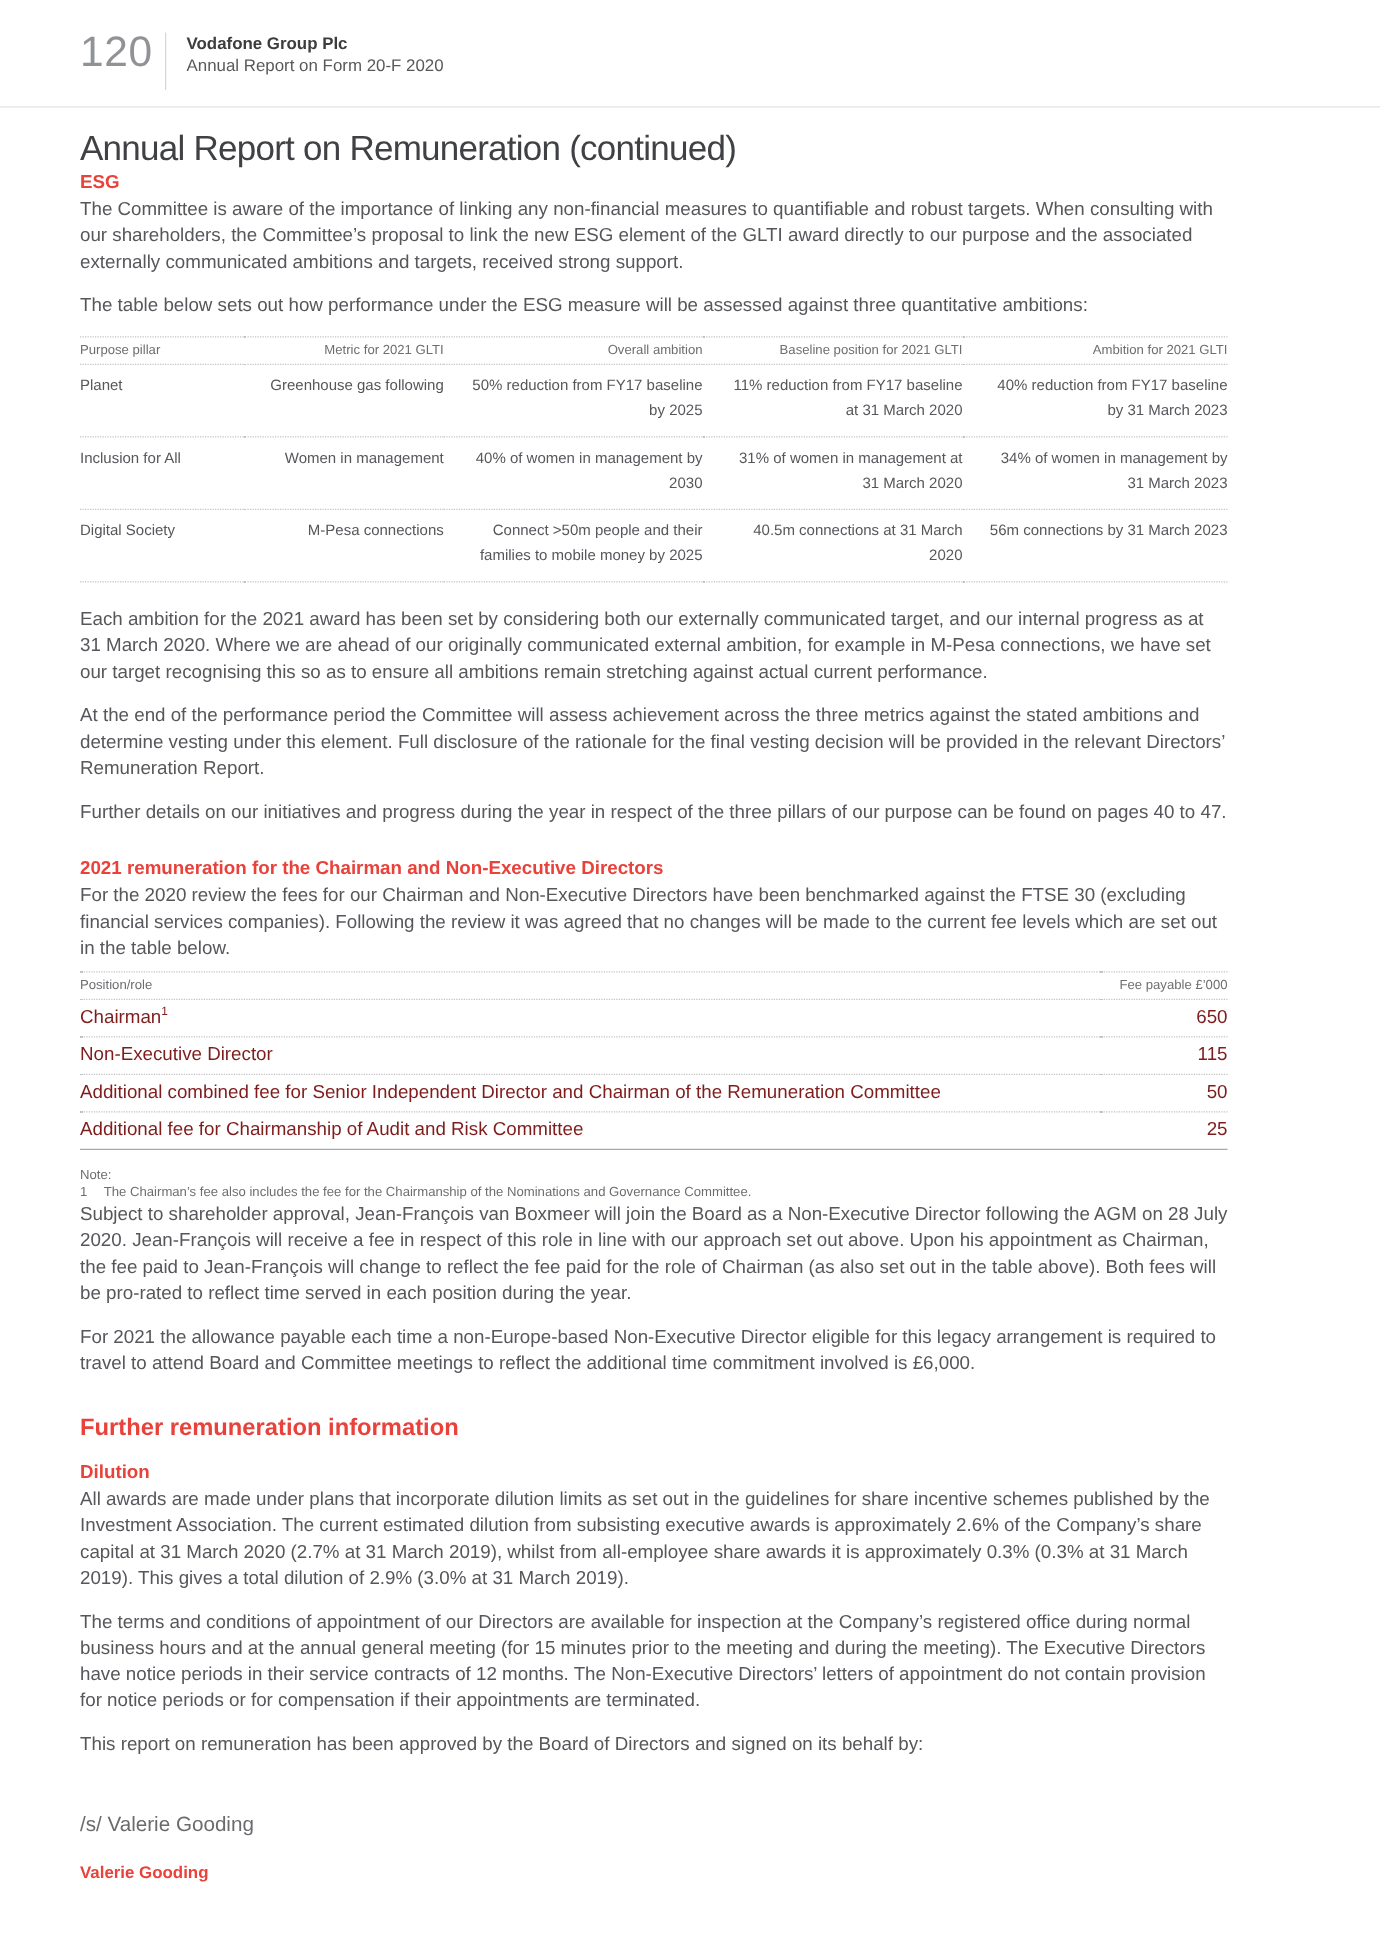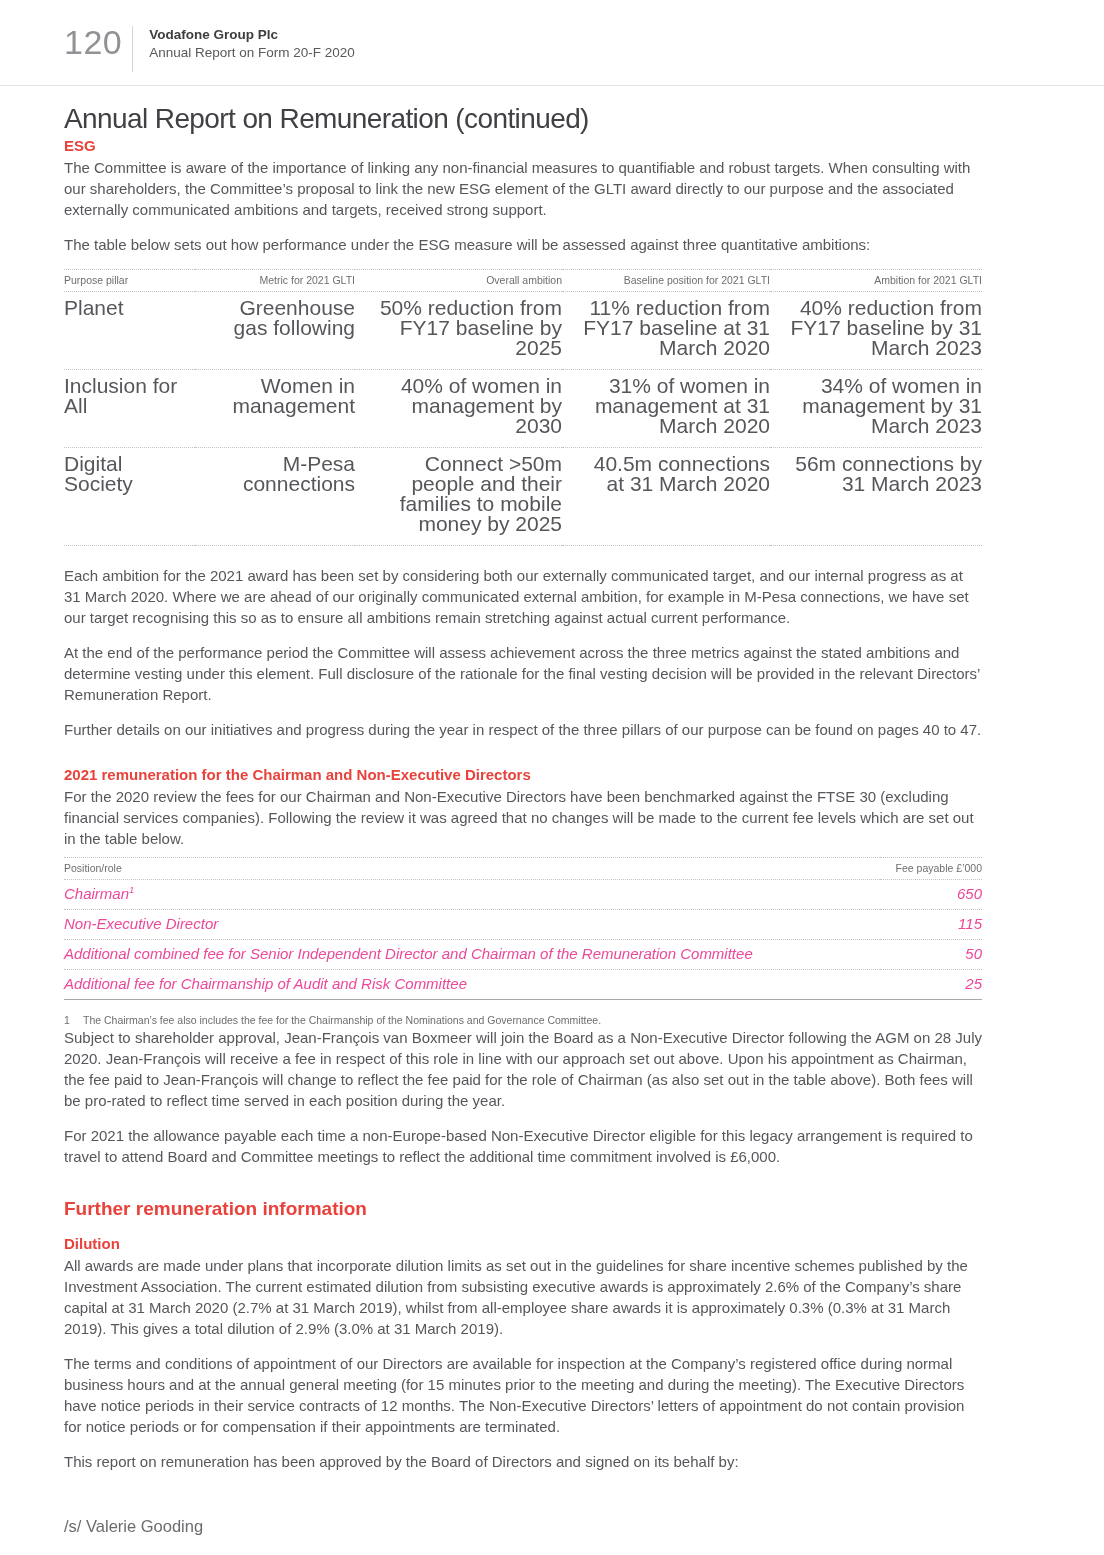--- a/index.html
+++ b/index.html
@@ -50,37 +50,37 @@
 
   
   table.esg-table { width: 100%; border-collapse: collapse; margin: 5px 0 19px 0; table-layout: fixed; }
   table.esg-table th {
     font-size: 10.5px; font-weight: normal; color: #6d6e71;
     padding: 4px 0 5px 0; text-align: right; vertical-align: bottom;
     border-top: 1px dotted #c3c3c3; border-bottom: 1px dotted #c3c3c3; margin-left: 12px;
   }
   table.esg-table th:first-child { text-align: left; }
   table.esg-table td {
-    font-size: 21px; line-height: 20px; color: #56575b;
+    font-size: 12px; line-height: 20px; color: #56575b;
     padding: 6px 0 11px 14px; text-align: right; vertical-align: top;
     border-bottom: 1px dotted #c3c3c3;
   }
   table.esg-table td:first-child { text-align: left; padding-left: 0; }
 
   
   table.fee-table { width: 100%; border-collapse: collapse; margin: 6px 0 0 0; }
   table.fee-table th {
     font-size: 10.5px; font-weight: normal; color: #6d6e71;
     padding: 4px 0 5px 0; text-align: right; vertical-align: bottom;
     border-top: 1px dotted #c3c3c3; border-bottom: 1px dotted #c3c3c3;
   }
   table.fee-table th:first-child { text-align: left; }
   table.fee-table td {
-    font-size: 15px; line-height: 20px; color: #ec4899;
-    padding: 4px 0 5px 0; border-bottom: 1px dotted #c3c3c3; font-style: italic;
+    font-size: 15px; line-height: 20px; color: #7f1d1d;
+    padding: 4px 0 5px 0; border-bottom: 1px dotted #c3c3c3;
   }
   table.fee-table td.fee-val { text-align: right; }
   table.fee-table tr:last-child td { border-bottom: 1px solid #a9a9a9; }
   sup.fn { font-size: 9.5px; vertical-align: super; line-height: 0; }
 
   
   .note { margin-top: 13px; font-size: 10.5px; color: #6d6e71; line-height: 14px; }
   .note-line { display: flex; }
   .note-num { width: 19px; flex: 0 0 19px; }
 
@@ -186,20 +186,21 @@
           <td class="fee-val">50</td>
         </tr>
         <tr>
           <td>Additional fee for Chairmanship of Audit and Risk Committee</td>
           <td class="fee-val">25</td>
         </tr>
       </tbody>
     </table>
 
     <div class="note">
+      <div>Note:</div>
       <div class="note-line">
         <span class="note-num">1</span>
         <span>The Chairman’s fee also includes the fee for the Chairmanship of the Nominations and Governance Committee.</span>
       </div>
     </div>
 
     <p class="body after-note">Subject to shareholder approval, Jean-François van Boxmeer will join the Board as a Non-Executive Director following the AGM on 28 July 2020. Jean-François will receive a fee in respect of this role in line with our approach set out above. Upon his appointment as Chairman, the fee paid to Jean-François will change to reflect the fee paid for the role of Chairman (as also set out in the table above). Both fees will be pro-rated to reflect time served in each position during the year.</p>
     <p class="body">For 2021 the allowance payable each time a non-Europe-based Non-Executive Director eligible for this legacy arrangement is required to travel to attend Board and Committee meetings to reflect the additional time commitment involved is £6,000.</p>
 
     <h2 class="section-big-red">Further remuneration information</h2>

